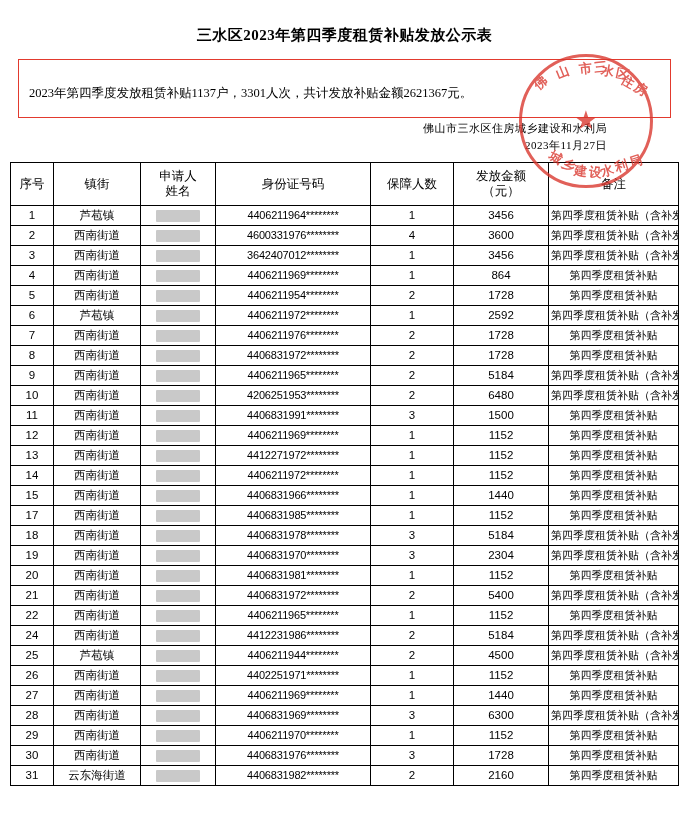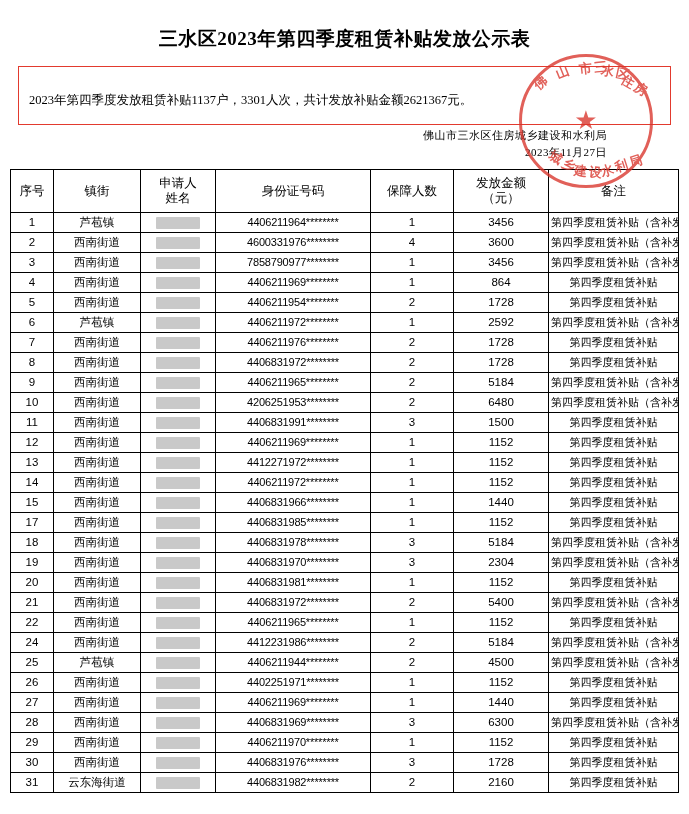--- a/index.html
+++ b/index.html
@@ -17,21 +17,21 @@
   }
   .page {
     position: relative;
     width: 689px;
     height: 814px;
     box-sizing: border-box;
     padding: 0 10px;
   }
   .doc-title {
     text-align: center;
-    font-size: 19px;
+    font-size: 15px;
     font-weight: bold;
     letter-spacing: 0.5px;
     padding-top: 26px;
     padding-bottom: 10px;
     font-family: "Liberation Serif", "DejaVu Serif", serif;
   }
   .summary-box {
     border: 1px solid #e23a2e;
     margin: 4px 8px 0 8px;
     padding: 25px 10px 10px 10px;
@@ -208,21 +208,21 @@
           <td class="c-name"><span class="masked"></span></td>
           <td class="c-id idnum">4600331976********</td>
           <td class="c-count">4</td>
           <td class="c-amt">3600</td>
           <td class="c-note note-cell">第四季度租赁补贴（含补发）</td>
         </tr>
         <tr>
           <td class="c-seq">3</td>
           <td class="c-town">西南街道</td>
           <td class="c-name"><span class="masked"></span></td>
-          <td class="c-id idnum">7858790977********</td>
+          <td class="c-id idnum">3642407012********</td>
           <td class="c-count">1</td>
           <td class="c-amt">3456</td>
           <td class="c-note note-cell">第四季度租赁补贴（含补发）</td>
         </tr>
         <tr>
           <td class="c-seq">4</td>
           <td class="c-town">西南街道</td>
           <td class="c-name"><span class="masked"></span></td>
           <td class="c-id idnum">4406211969********</td>
           <td class="c-count">1</td>

